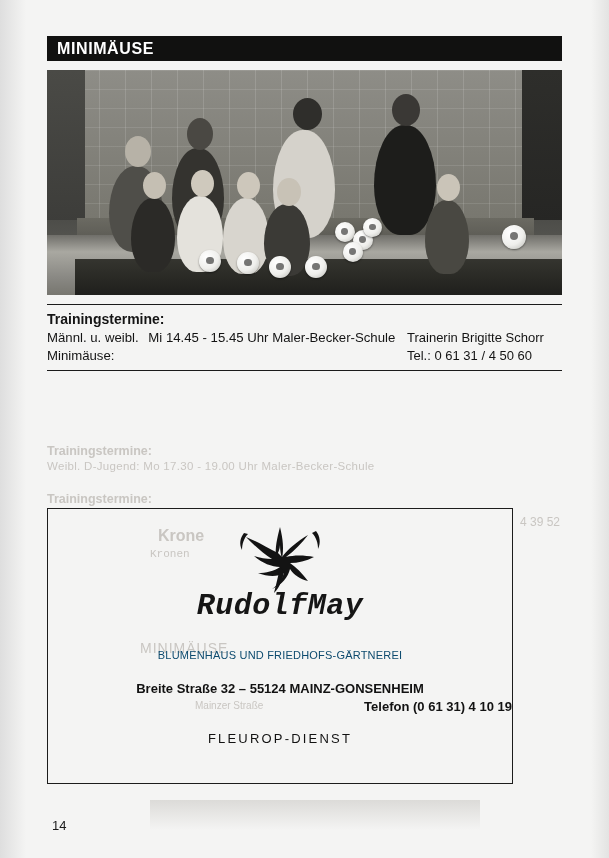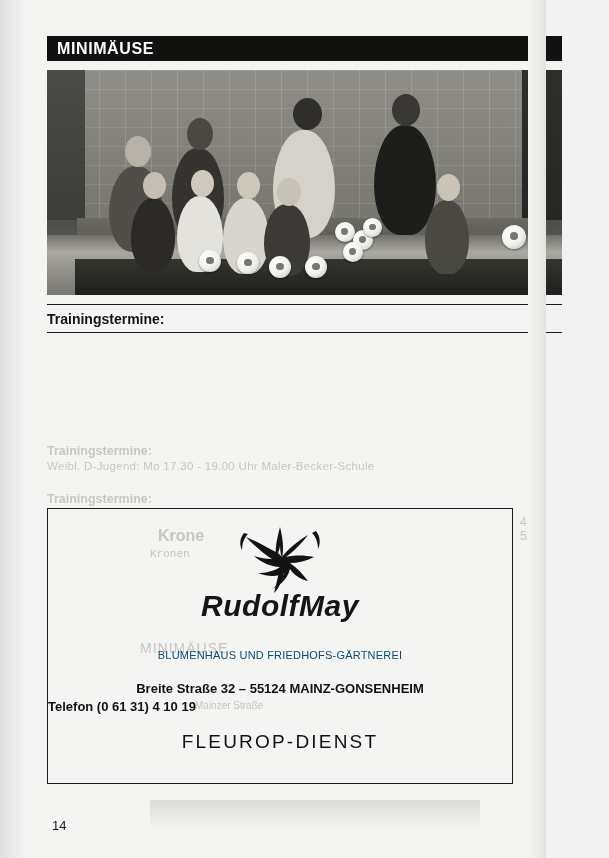--- a/index.html
+++ b/index.html
@@ -9,21 +9,21 @@
   body {
     width: 609px;
     height: 858px;
     background: #f2f2f2;
     font-family: "Liberation Sans", sans-serif;
     overflow: hidden;
   }
 
   .page {
     position: relative;
-    width: 546px;
+    width: 609px;
     height: 858px;
     background: #f4f4f3;
   }
 
   
   .page::before {
     content: "";
     position: absolute;
     left: 0; top: 0; bottom: 0;
     width: 26px;
@@ -222,21 +222,21 @@
     position: relative;
     width: 100%;
     height: 100%;
   }
   .ad-logo {
     position: absolute;
     left: 0; right: 0; top: 14px;
     text-align: center;
   }
   .ad-script {
-    font-family: Liberation Sans, sans-serif;
+    font-family: Liberation Mono, monospace;
     font-style: italic;
     font-size: 30px;
     font-weight: bold;
     color: #151515;
     letter-spacing: 0.5px;
   }
   .ad-flower {
     display: block;
     margin: 0 auto -6px auto;
   }
@@ -252,30 +252,30 @@
     position: absolute;
     left: 0; right: 0; top: 172px;
     text-align: center;
     font-size: 13px;
     font-weight: bold;
     color: #121212;
   }
   .ad-line3 {
     position: absolute;
     left: 0; right: 0; top: 190px;
-    text-align: left;
+    text-align: right;
     font-size: 13px;
     font-weight: bold;
     color: #121212;
   }
   .ad-line4 {
     position: absolute;
     left: 0; right: 0; top: 222px;
     text-align: center;
-    font-size: 19px;
+    font-size: 13px;
     color: #121212;
     letter-spacing: 2.2px;
   }
 
   
   .page-number {
     position: absolute;
     left: 52px;
     top: 818px;
     font-size: 13px;
@@ -345,20 +345,33 @@
         <div class="ball" style="left:316px; top:148px; width:19px; height:19px;"></div>
         <div class="ball" style="left:455px; top:155px; width:24px; height:24px;"></div>
       </div>
     </div>
 
 
     <div class="rule"></div>
 
     <div class="training">
       <div class="training-heading">Trainingstermine:</div>
+      <div class="training-row">
+        <div class="training-left">
+          <div>
+            <span>Männl. u. weibl.</span>
+            <span style="margin-left:6px;">Mi 14.45 - 15.45 Uhr Maler-Becker-Schule</span>
+          </div>
+          <div>Minimäuse:</div>
+        </div>
+        <div class="training-right">
+          <div>Trainerin Brigitte Schorr</div>
+          <div>Tel.: 0 61 31 / 4 50 60</div>
+        </div>
+      </div>
       <div class="rule-bottom"></div>
     </div>
 
   </div>
 
   <div class="ghost ghost-1">Trainingstermine:</div>
   <div class="ghost ghost-2">Weibl. D-Jugend: Mo 17.30 - 19.00 Uhr Maler-Becker-Schule</div>
   <div class="ghost ghost-4">Trainingstermine:</div>
   <div class="ghost ghost-5">Krone</div>
   <div class="ghost ghost-6">Kronen</div>

